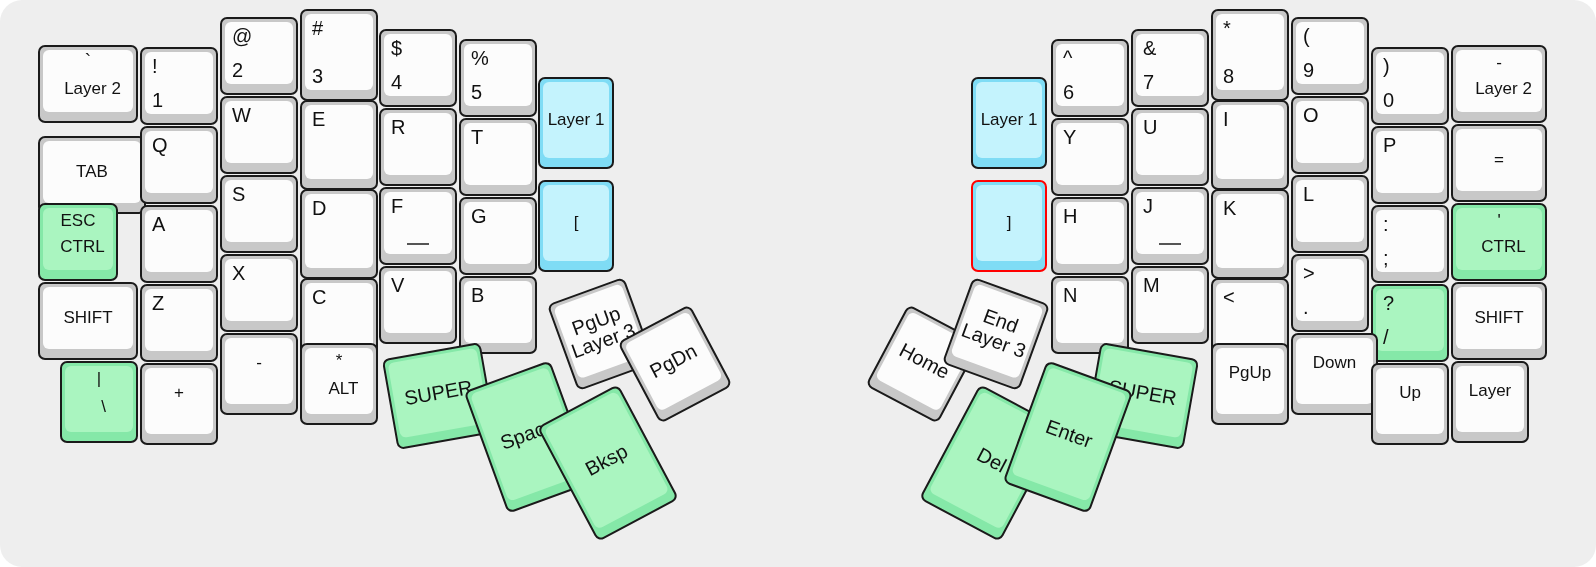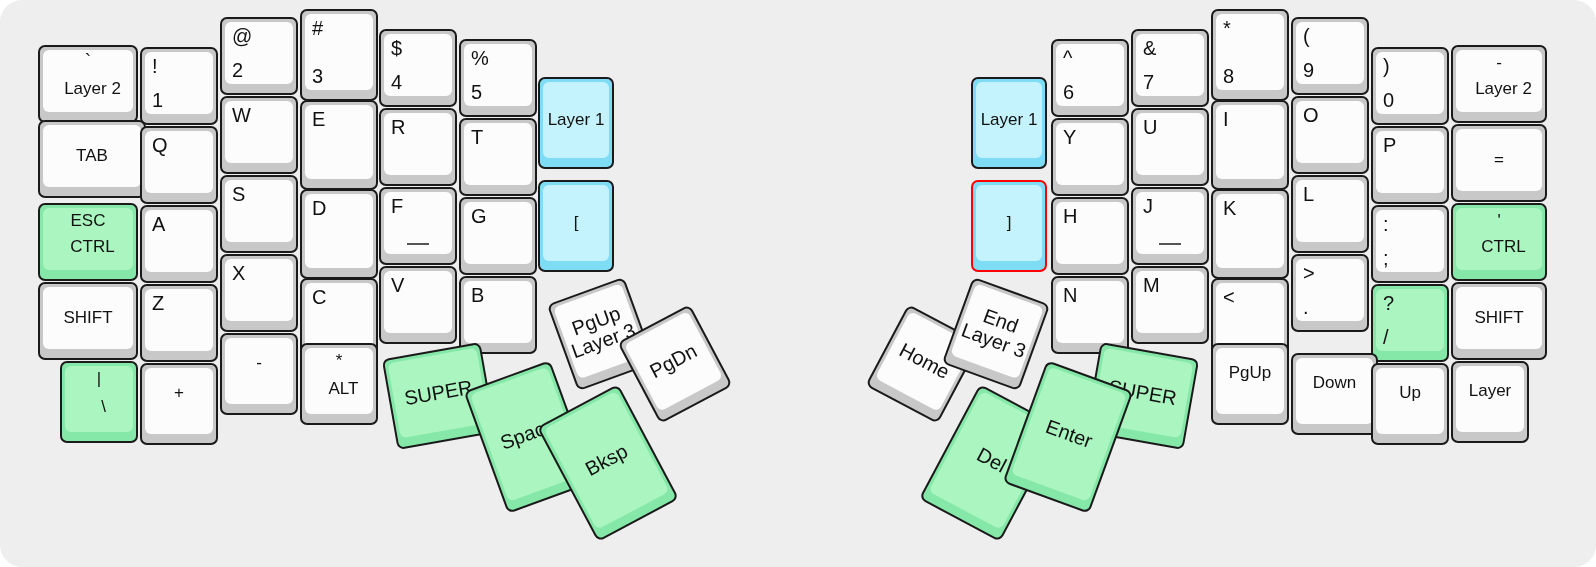--- a/index.html
+++ b/index.html
@@ -70,21 +70,21 @@
           <div class="cap">
             <span class="lbl tl">%</span>
             <span class="lbl bl">5</span>
           </div>
         </div>
         <div class="key blue" style="left: 538px; top: 77px; width: 76px; height: 92px;">
           <div class="cap">
             <span class="lbl ctr c-mid">Layer 1</span>
           </div>
         </div>
-        <div class="key" style="left: 38px; top: 120px; width: 108px; height: 78px;">
+        <div class="key" style="left: 38px; top: 136px; width: 108px; height: 78px;">
           <div class="cap">
             <span class="lbl ctr c-mid">TAB</span>
           </div>
         </div>
         <div class="key" style="left: 140px; top: 126px; width: 78px; height: 78px;">
           <div class="cap">
             <span class="lbl tl">Q</span>
           </div>
         </div>
         <div class="key" style="left: 220px; top: 96px; width: 78px; height: 78px;">
@@ -105,21 +105,21 @@
         <div class="key" style="left: 459px; top: 118px; width: 78px; height: 78px;">
           <div class="cap">
             <span class="lbl tl">T</span>
           </div>
         </div>
         <div class="key blue" style="left: 538px; top: 180px; width: 76px; height: 92px;">
           <div class="cap">
             <span class="lbl ctr c-mid">[</span>
           </div>
         </div>
-        <div class="key green" style="left: 38px; top: 203px; width: 100px; height: 78px;">
+        <div class="key green" style="left: 38px; top: 203px; width: 80px; height: 78px;">
           <div class="cap">
             <span class="lbl ctr c-top">ESC</span>
             <span class="lbl ctr c-dn">CTRL</span>
           </div>
         </div>
         <div class="key" style="left: 140px; top: 205px; width: 78px; height: 78px;">
           <div class="cap">
             <span class="lbl tl">A</span>
           </div>
         </div>
@@ -364,21 +364,21 @@
         <div class="key" style="left: 1451px; top: 282px; width: 96px; height: 78px;">
           <div class="cap">
             <span class="lbl ctr c-mid">SHIFT</span>
           </div>
         </div>
         <div class="key" style="left: 1211px; top: 343px; width: 78px; height: 82px;">
           <div class="cap">
             <span class="lbl ctr c-up">PgUp</span>
           </div>
         </div>
-        <div class="key" style="left: 1291px; top: 353px; width: 87px; height: 82px;">
+        <div class="key" style="left: 1291px; top: 333px; width: 87px; height: 82px;">
           <div class="cap">
             <span class="lbl ctr c-up">Down</span>
           </div>
         </div>
         <div class="key" style="left: 1371px; top: 363px; width: 78px; height: 82px;">
           <div class="cap">
             <span class="lbl ctr c-up">Up</span>
           </div>
         </div>
         <div class="key" style="left: 1451px; top: 361px; width: 78px; height: 82px;">

